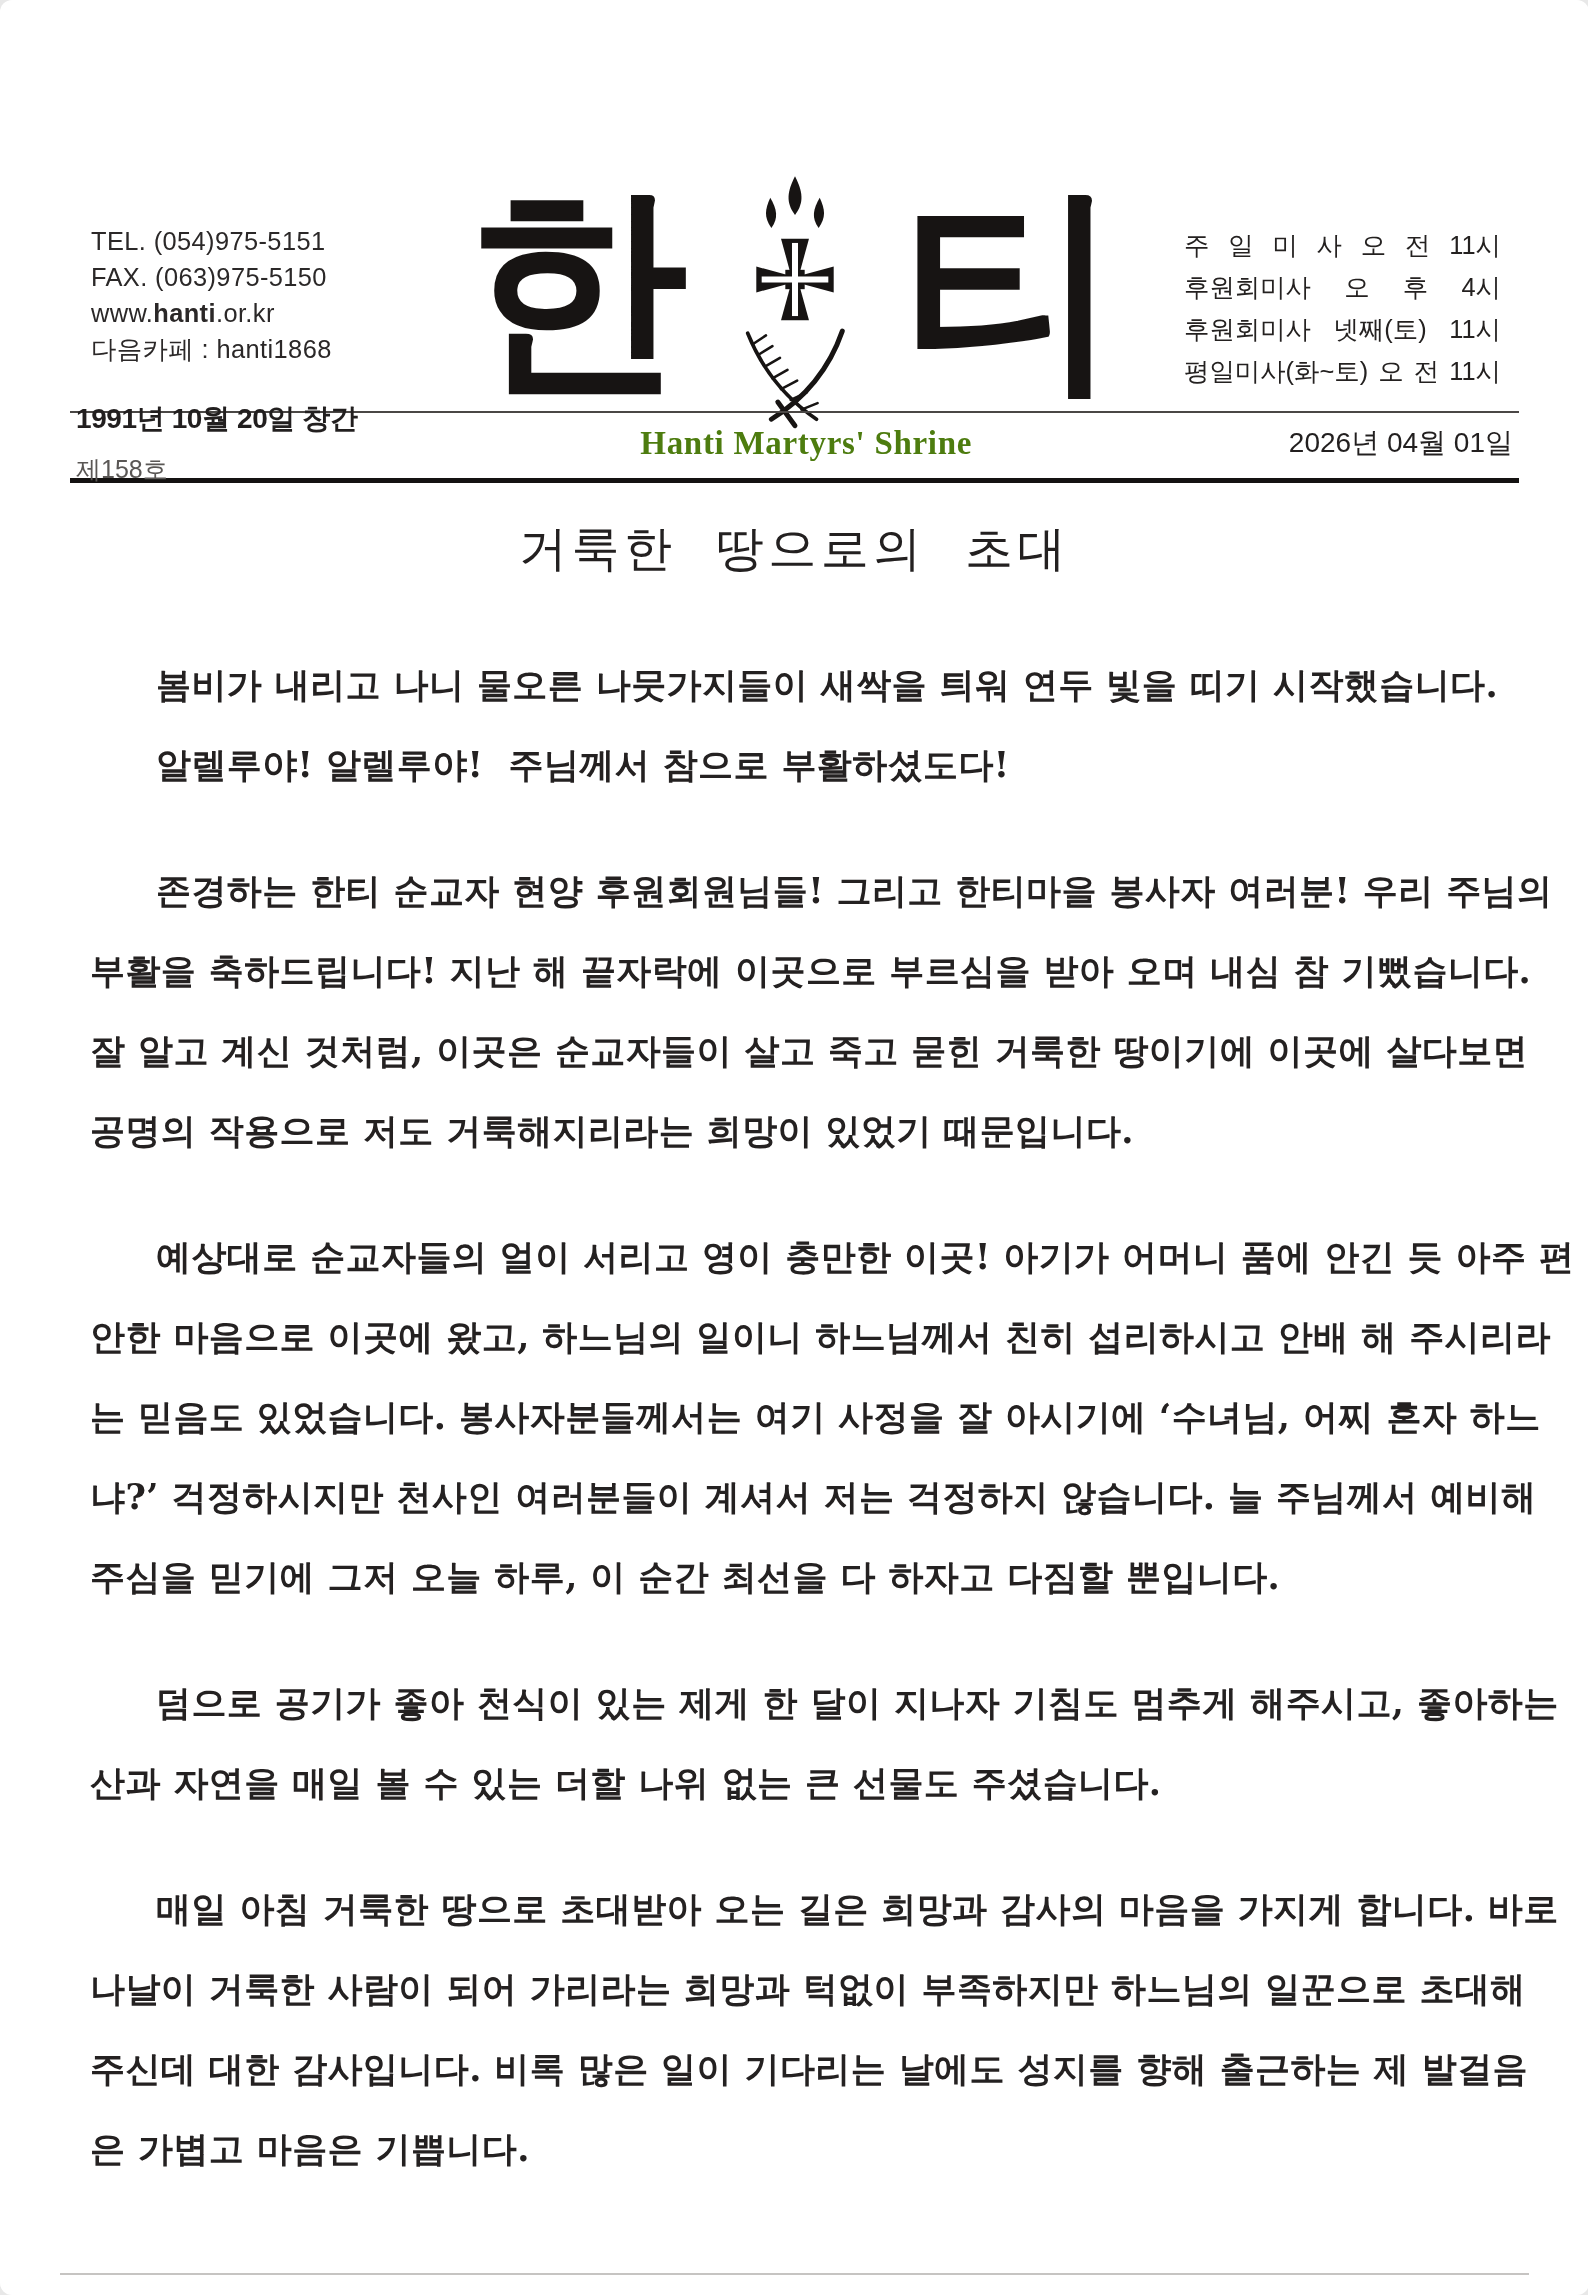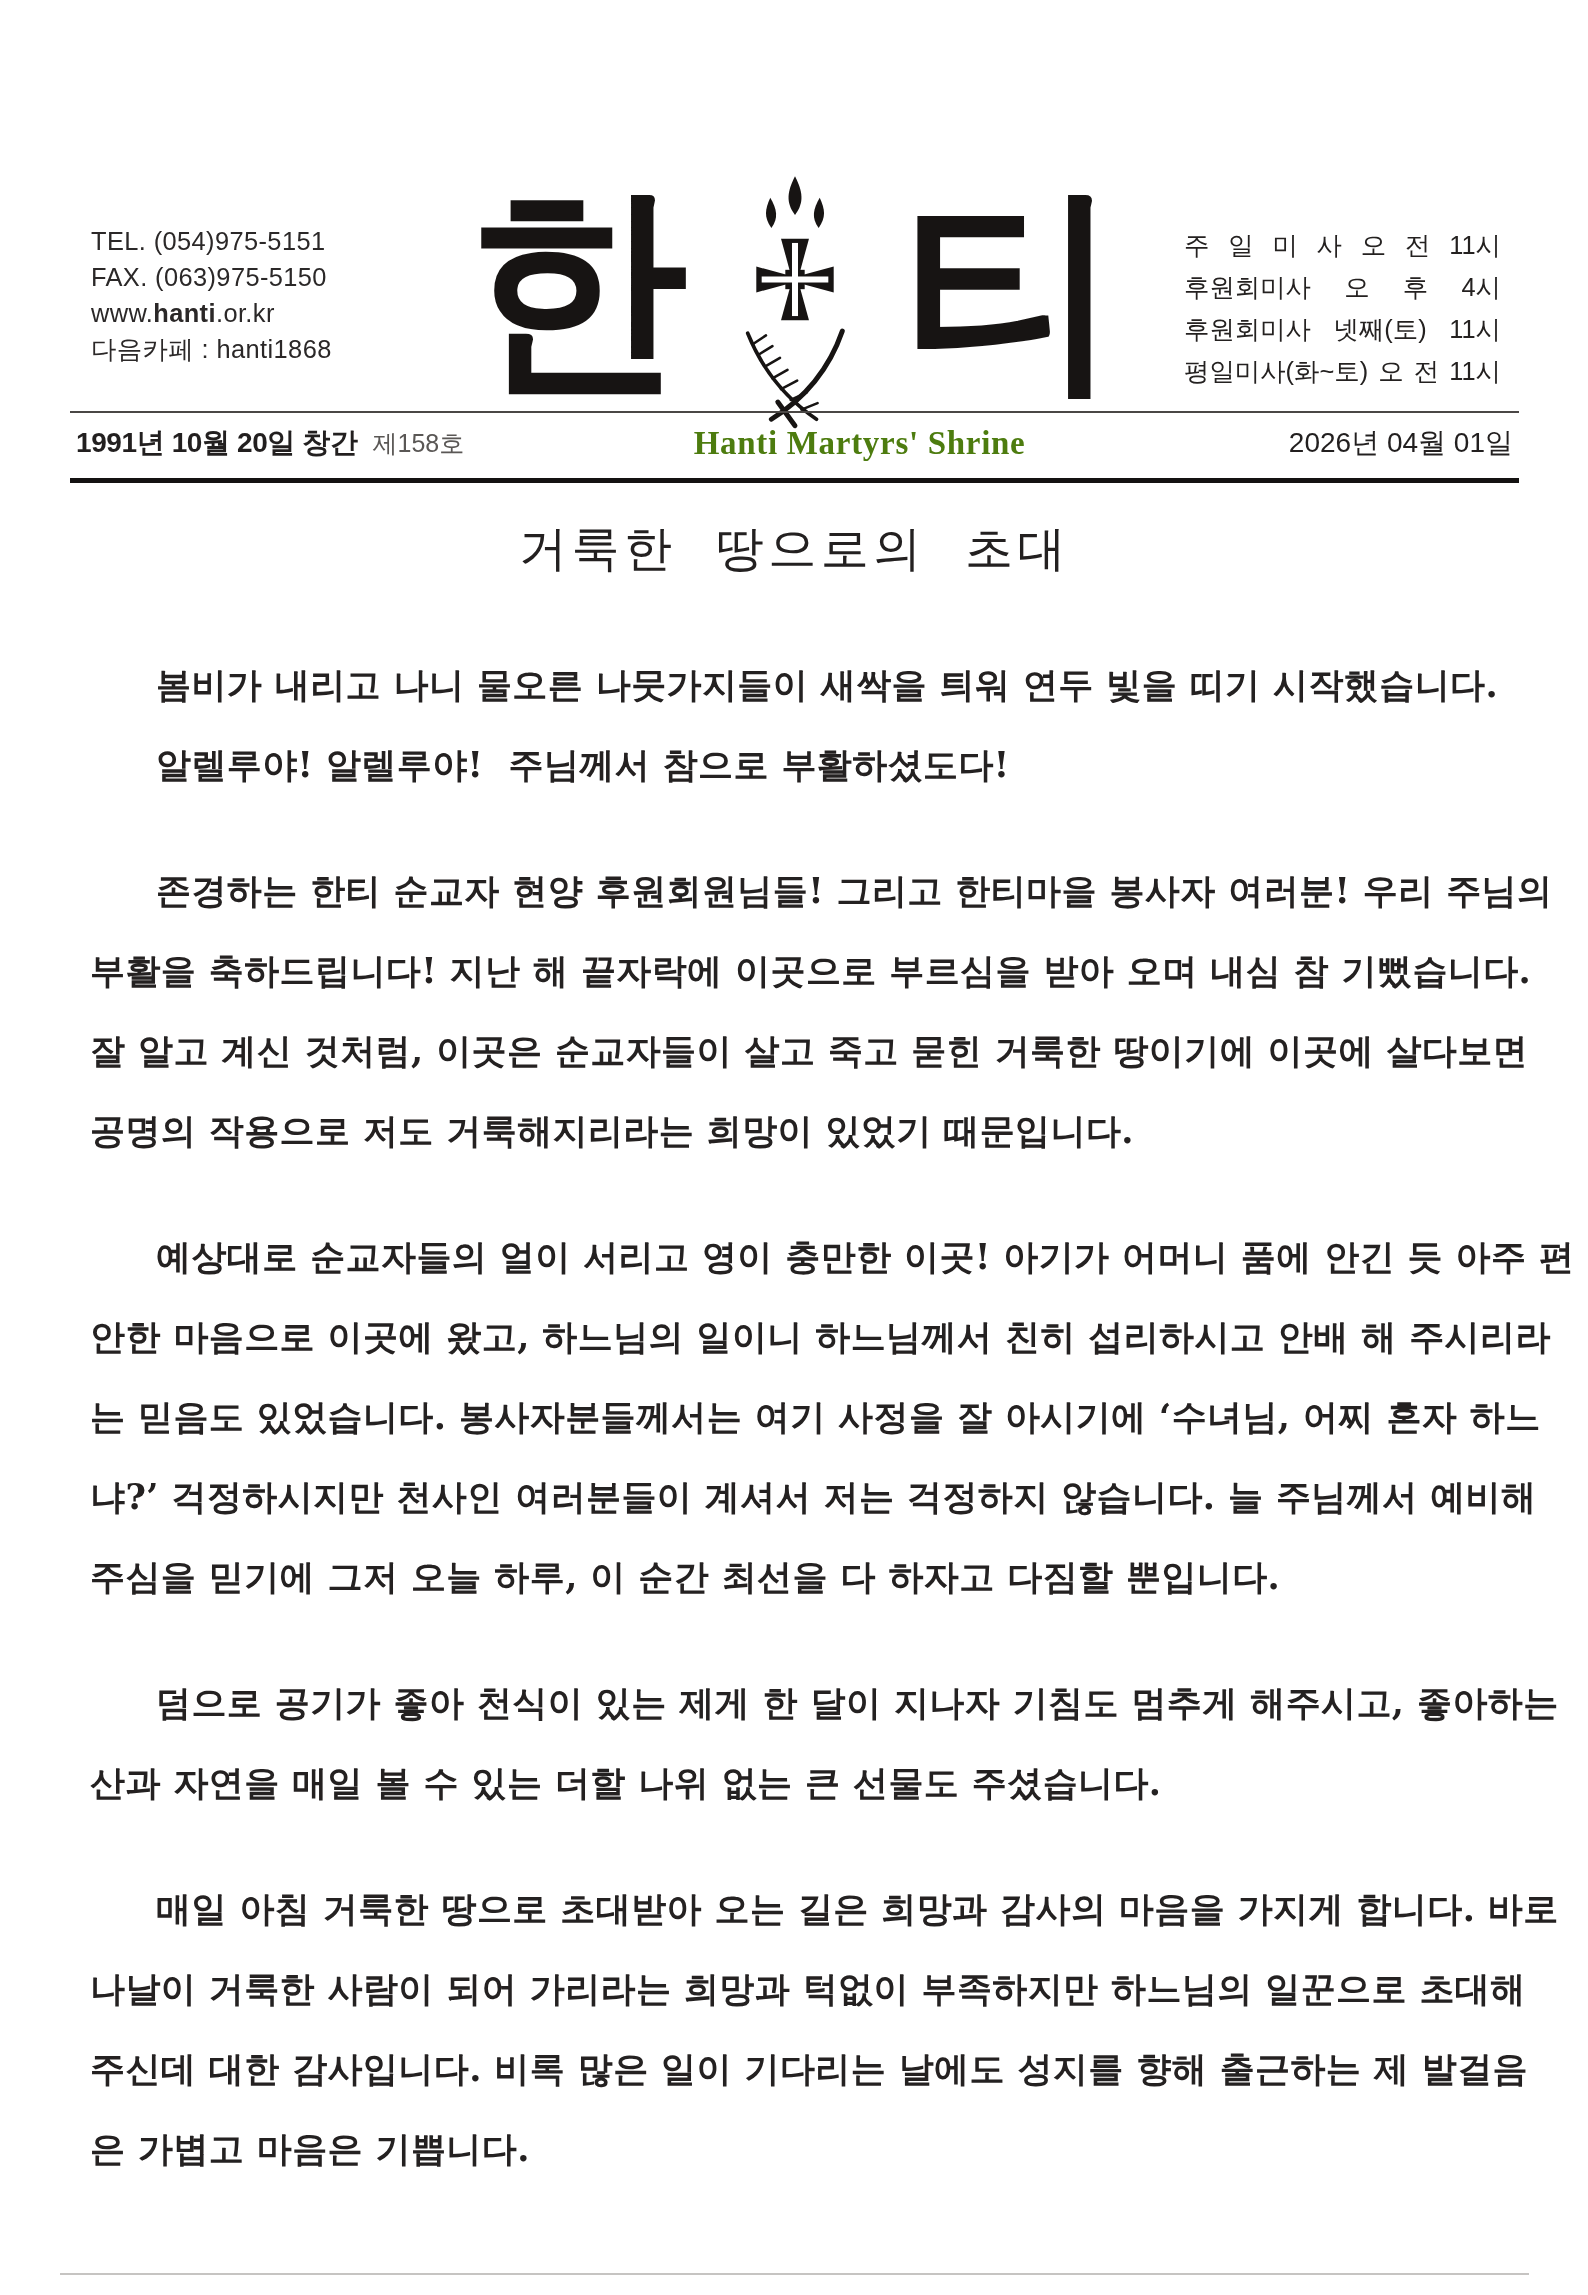--- a/index.html
+++ b/index.html
@@ -11,20 +11,21 @@
   }
   *{margin:0;padding:0;box-sizing:border-box;}
   html,body{background:#e8e8e8;}
   .page{
     position:relative;
     width:1589px;height:2295px;
     background:#ffffff;
     font-family:"Liberation Sans",sans-serif;
     color:var(--ink);
     overflow:hidden;
+    border-radius:12px;
   }
 
   
   .contact{
     position:absolute;left:91px;top:223px;
     font-size:25.4px;line-height:36px;letter-spacing:0.4px;
     color:#2b2828;
   }
   .contact .b{font-weight:bold;}
   .logo{
@@ -51,21 +52,21 @@
 
   
   .dateline{
     position:absolute;left:70px;right:70px;top:411px;
     border-top:2.2px solid var(--rule_mid);
     border-bottom:5.2px solid var(--rule_dark);
     height:72px;
     display:flex;align-items:center;justify-content:space-between;
     padding:0 6px 4.5px 6px;
   }
-  .dl-left{display:flex;align-items:baseline;gap:15px;}
+  .dl-left{display:flex;align-items:baseline;gap:15px;flex-direction:column;}
   .founded{font-size:28px;font-weight:bold;letter-spacing:-0.4px;}
   .issue{font-size:25px;font-weight:normal;color:var(--muted);}
   .dl-center{font-size:33px;font-weight:600;letter-spacing:0.7px;color:#4d7c0f;font-family:Liberation Serif, serif;}
   .dl-right{font-size:28px;font-weight:500;margin-left:34px;}
 
   
   .article-title{
     position:absolute;left:0;right:0;top:517px;
     text-align:center;
     font-family:"DejaVu Serif",serif;

